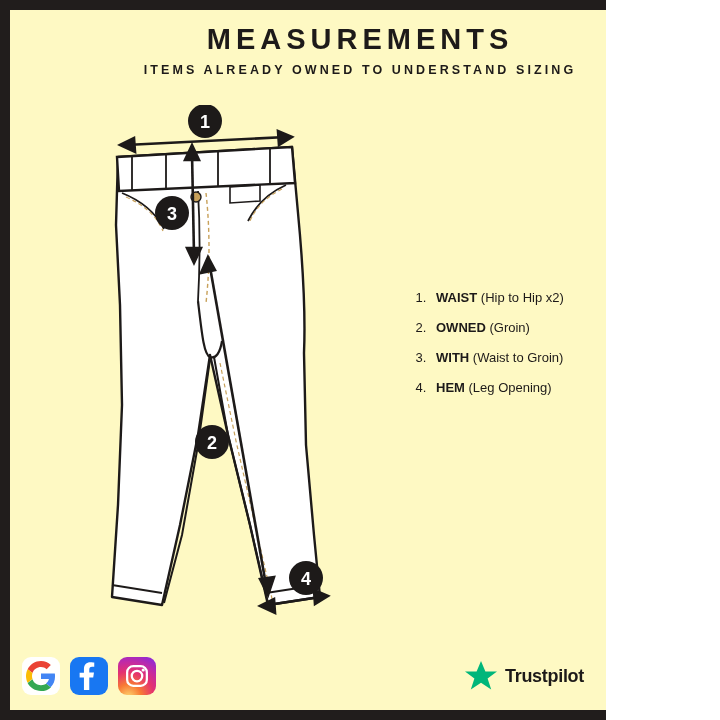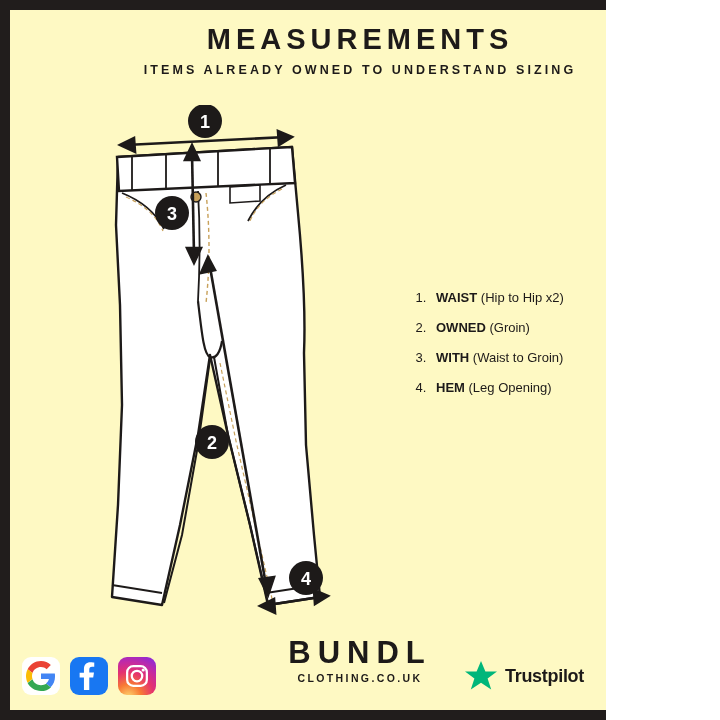--- a/index.html
+++ b/index.html
@@ -238,24 +238,20 @@
         <span class="bold">WITH</span>
         <span>(Waist to Groin)</span>
       </li>
       <li>
         <span class="bold">HEM</span>
         <span>(Leg Opening)</span>
       </li>
     </ol>
   </div>
 
-  <div class="brand">
-    <div class="brand-name">BUNDL</div>
-    <div class="brand-sub">CLOTHING.CO.UK</div>
-  </div>
 
   <div class="socials">
     <div class="social google">
       <svg width="30" height="30" viewBox="0 0 48 48">
         <path fill="#EA4335" d="M24 9.5c3.5 0 6.6 1.2 9 3.6l6.7-6.7C35.6 2.6 30.2 0 24 0 14.6 0 6.5 5.4 2.6 13.2l7.8 6.1C12.3 13.4 17.7 9.5 24 9.5z"></path>
         <path fill="#4285F4" d="M46.5 24.5c0-1.6-.1-3.2-.4-4.7H24v9h12.7c-.6 3-2.3 5.5-4.8 7.2l7.5 5.8c4.4-4 7.1-10 7.1-17.3z"></path>
         <path fill="#FBBC05" d="M10.4 28.7c-.5-1.5-.8-3-.8-4.7s.3-3.2.8-4.7l-7.8-6.1C.9 16.4 0 20.1 0 24s.9 7.6 2.6 10.8l7.8-6.1z"></path>
         <path fill="#34A853" d="M24 48c6.5 0 11.9-2.1 15.9-5.8l-7.5-5.8c-2.1 1.4-4.8 2.3-8.4 2.3-6.3 0-11.7-3.9-13.6-9.5l-7.8 6.1C6.5 42.6 14.6 48 24 48z"></path>
       </svg>
     </div>

